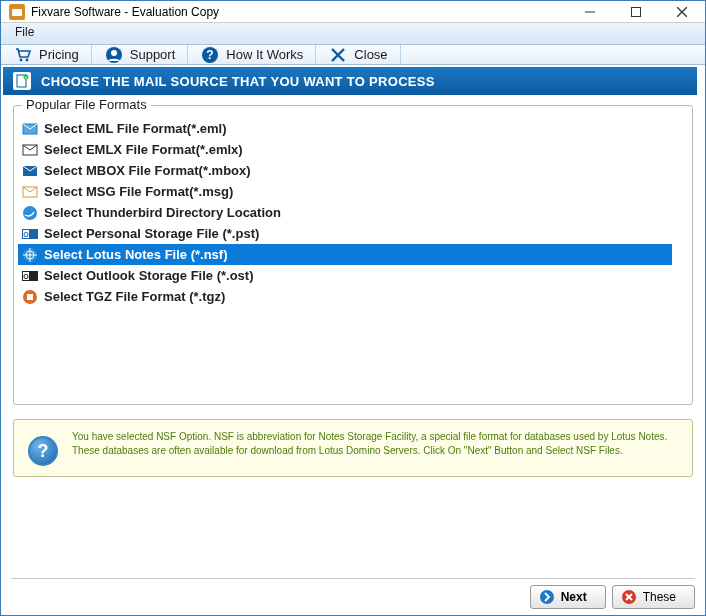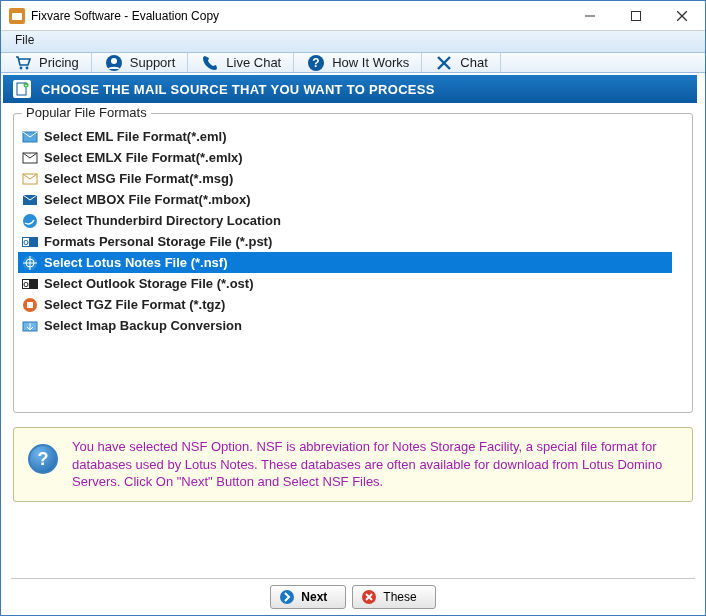--- a/index.html
+++ b/index.html
@@ -1,39 +1,39 @@
 <!DOCTYPE html>
 <html><head>
 <meta charset="utf-8">
 <style>
 *{box-sizing:border-box;margin:0;padding:0;font-family:"Segoe UI",Tahoma,sans-serif}
 body{background:#fff;width:706px;height:616px;overflow:hidden;border:1px solid #3a7ab8;position:relative}
-.titlebar{height:30px;background:#fff;display:flex;align-items:center;padding:0 0 0 8px;border-bottom:1px solid #d0d0d0}
+.titlebar{height:22px;background:#fff;display:flex;align-items:center;padding:0 0 0 8px;border-bottom:1px solid #d0d0d0}
 .titlebar .app-icon{width:16px;height:16px;margin-right:6px;display:flex;align-items:center;justify-content:center}
 .titlebar .title{font-size:12px;color:#000;flex:1}
 .titlebar .win-btn{width:46px;height:30px;display:flex;align-items:center;justify-content:center;font-size:13px;color:#333;cursor:pointer}
 .menubar{height:22px;background:linear-gradient(#eaf3fb,#d7e8f7);border-bottom:1px solid #a6c4de;display:flex;align-items:flex-start;padding:0 6px}
 .menubar .menu-item{font-size:12px;padding:2px 8px;color:#1a1a1a;cursor:pointer}
 .toolbar{height:20px;background:linear-gradient(#f8fbfe,#e6f0f9);border-bottom:1px solid #9fbdd8;display:flex;align-items:stretch}
 .tool-btn{display:flex;align-items:center;gap:6px;padding:0 12px;font-size:13px;color:#1a1a1a;border-right:1px solid #bcd3e6;cursor:pointer}
 .tool-btn .ticon{width:20px;height:20px;display:flex;align-items:center;justify-content:center}
 .header-band{height:28px;background:linear-gradient(#1c77c3,#0b5aa0);color:#fff;display:flex;align-items:center;padding:0 10px;gap:10px;margin:2px 8px 0 2px}
 .header-band .hicon{width:18px;height:18px;background:#fff;display:flex;align-items:center;justify-content:center;border-radius:2px;position:relative}
 .header-band .htext{font-size:13px;font-weight:bold;letter-spacing:.3px}
 .content{padding:10px 12px 0 12px}
 .group{border:1px solid #b8b8b8;border-radius:3px;padding:12px 20px 6px 4px;position:relative;height:300px}
 .group .legend{position:absolute;top:-9px;left:8px;background:#fff;padding:0 4px;font-size:13px;color:#222}
 .list{display:flex;flex-direction:column}
 .row{display:flex;align-items:center;gap:6px;height:21px;padding:0 4px;font-size:13px;font-weight:bold;color:#222;cursor:pointer}
 .row .ricon{width:16px;height:16px;flex:0 0 16px;display:flex;align-items:center;justify-content:center;font-size:12px}
 .row.selected{background:#0a7bd8;color:#fff}
 .info-box{margin:14px 12px 0 12px;background:#fdfde8;border:1px solid #bfbf8f;border-radius:3px;padding:10px 14px;display:flex;gap:14px;align-items:flex-start}
 .info-box .qicon{width:30px;height:30px;border-radius:50%;background:radial-gradient(circle at 35% 30%,#6fb6ef,#1b64a6);display:flex;align-items:center;justify-content:center;color:#fff;font-weight:bold;font-size:18px;flex:0 0 30px;margin-top:6px;border:2px solid #3a7fbf}
-.info-box .itext{font-size:13px;color:#a21caf;line-height:1.35}
-.footer{position:absolute;bottom:6px;right:10px;left:10px;border-top:1px solid #c8c8c8;padding-top:6px;display:flex;justify-content:center;gap:6px}
+.info-box .itext{font-size:10px;color:#4d7c0f;line-height:1.35}
+.footer{position:absolute;bottom:6px;right:10px;left:10px;border-top:1px solid #c8c8c8;padding-top:6px;display:flex;justify-content:flex-end;gap:6px}
 .btn{display:flex;align-items:center;gap:6px;height:24px;padding:0 18px 0 8px;font-size:12px;border:1px solid #9a9a9a;border-radius:3px;background:linear-gradient(#fefefe,#e4e4e4);cursor:pointer}
 .btn.primary{font-weight:bold}
 .btn .bicon{width:16px;height:16px;display:flex;align-items:center;justify-content:center}
 svg{display:block}
 </style>
 </head>
 <body>
 
 <div class="titlebar">
   <span class="app-icon">
@@ -82,42 +82,34 @@
           <circle cx="10" cy="10" r="8" fill="#0b5aa0"></circle>
           <circle cx="10" cy="8" r="3" fill="#fff"></circle>
           <path d="M4 16c1-3 11-3 12 0" fill="#fff"></path>
         </svg>
     </span>
     <span>Support</span>
   </div>
   <div class="tool-btn">
     <span class="ticon">
       <svg width="20" height="20">
-          <path d="M5 3c-1 0-2 1-2 2 0 6 6 12 12 12 1 0 2-1 2-2l-1-3-3 1c-2-1-4-3-5-5l1-3z" fill="#0b5aa0"></path>
-        </svg>
-    </span>
-    <span>Live Chat</span>
-  </div>
-  <div class="tool-btn">
-    <span class="ticon">
-      <svg width="20" height="20">
           <circle cx="10" cy="10" r="8" fill="#0b5aa0"></circle>
           <text x="10" y="14" text-anchor="middle" fill="#fff" font-size="12" font-weight="bold">?</text>
         </svg>
     </span>
     <span>How It Works</span>
   </div>
   <div class="tool-btn">
     <span class="ticon">
       <svg width="20" height="20">
           <line x1="4" y1="4" x2="16" y2="16" stroke="#0b5aa0" stroke-width="2.4"></line>
           <line x1="16" y1="4" x2="4" y2="16" stroke="#0b5aa0" stroke-width="2.4"></line>
         </svg>
     </span>
-    <span>Chat</span>
+    <span>Close</span>
   </div>
 </div>
 
 <div class="header-band">
   <span class="hicon">
     <svg width="14" height="14">
         <rect x="2" y="1" width="9" height="12" fill="#fff" stroke="#0b5aa0"></rect>
         <circle cx="11" cy="3" r="2.5" fill="#3cb050"></circle>
         <text x="11" y="5" text-anchor="middle" fill="#fff" font-size="5">+</text>
       </svg>
@@ -143,53 +135,53 @@
             <svg width="16" height="16" viewBox="0 0 16 16">
               <rect x="1" y="3" width="14" height="10" fill="none" stroke="#333"></rect>
               <path d="M1 3l7 5 7-5" fill="none" stroke="#333"></path>
             </svg>
           </span>
           <span>Select EMLX File Format(*.emlx)</span>
         </div>
         <div class="row">
           <span class="ricon">
             <svg width="16" height="16" viewBox="0 0 16 16">
+              <rect x="1" y="3" width="14" height="10" fill="#1b64a6"></rect>
+              <path d="M1 3l7 5 7-5" fill="none" stroke="#fff"></path>
+            </svg>
+          </span>
+          <span>Select MBOX File Format(*.mbox)</span>
+        </div>
+        <div class="row">
+          <span class="ricon">
+            <svg width="16" height="16" viewBox="0 0 16 16">
               <rect x="1" y="3" width="14" height="10" fill="#fff" stroke="#c89b3c"></rect>
               <path d="M1 3l7 5 7-5" fill="none" stroke="#c89b3c"></path>
             </svg>
           </span>
           <span>Select MSG File Format(*.msg)</span>
-        </div>
-        <div class="row">
-          <span class="ricon">
-            <svg width="16" height="16" viewBox="0 0 16 16">
-              <rect x="1" y="3" width="14" height="10" fill="#1b64a6"></rect>
-              <path d="M1 3l7 5 7-5" fill="none" stroke="#fff"></path>
-            </svg>
-          </span>
-          <span>Select MBOX File Format(*.mbox)</span>
         </div>
         <div class="row">
           <span class="ricon">
             <svg width="16" height="16" viewBox="0 0 16 16">
               <circle cx="8" cy="8" r="7" fill="#2a8fd8"></circle>
               <path d="M3 10c3 2 7 1 9-3" fill="none" stroke="#fff" stroke-width="1.5"></path>
             </svg>
           </span>
           <span>Select Thunderbird Directory Location</span>
         </div>
         <div class="row">
           <span class="ricon">
             <svg width="16" height="16" viewBox="0 0 16 16">
               <rect x="0" y="3" width="16" height="10" fill="#1b64a6"></rect>
               <rect x="1" y="4" width="6" height="8" fill="#fff"></rect>
               <text x="4" y="11" text-anchor="middle" fill="#1b64a6" font-size="7" font-weight="bold">O</text>
             </svg>
           </span>
-          <span>Formats Personal Storage File (*.pst)</span>
+          <span>Select Personal Storage File (*.pst)</span>
         </div>
         <div class="row selected">
           <span class="ricon">
             <svg width="16" height="16" viewBox="0 0 16 16">
               <circle cx="8" cy="8" r="7" fill="#2a8fd8"></circle>
               <circle cx="8" cy="8" r="4" fill="none" stroke="#fff"></circle>
               <line x1="8" y1="1" x2="8" y2="15" stroke="#fff"></line>
               <line x1="1" y1="8" x2="15" y2="8" stroke="#fff"></line>
             </svg>
           </span>
@@ -206,29 +198,20 @@
           <span>Select Outlook Storage File (*.ost)</span>
         </div>
         <div class="row">
           <span class="ricon">
             <svg width="16" height="16" viewBox="0 0 16 16">
               <circle cx="8" cy="8" r="7" fill="#e0682a"></circle>
               <rect x="5" y="5" width="6" height="6" fill="#fff"></rect>
             </svg>
           </span>
           <span>Select TGZ File Format (*.tgz)</span>
-        </div>
-        <div class="row">
-          <span class="ricon">
-            <svg width="16" height="16" viewBox="0 0 16 16">
-              <rect x="1" y="4" width="14" height="9" fill="#6fb6ef" stroke="#2a78b8"></rect>
-              <path d="M8 5v6M5 9l3 3 3-3" fill="none" stroke="#fff"></path>
-            </svg>
-          </span>
-          <span>Select Imap Backup Conversion</span>
         </div>
       </div>
   </div>
 </div>
 
 <div class="info-box">
   <div class="qicon">?</div>
   <div class="itext">You have selected NSF Option. NSF is abbreviation for Notes Storage Facility, a special file format for databases used by Lotus Notes. These databases are often available for download from Lotus Domino Servers. Click On "Next" Button and Select NSF Files.</div>
 </div>
 

